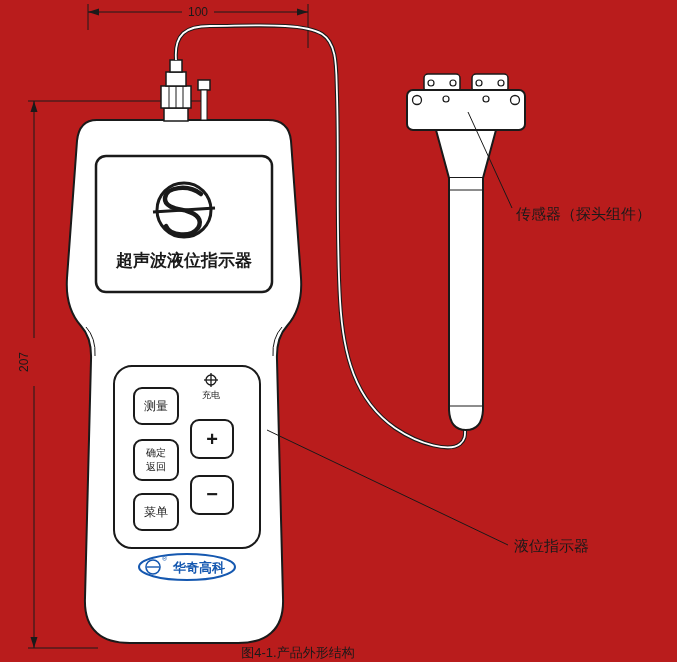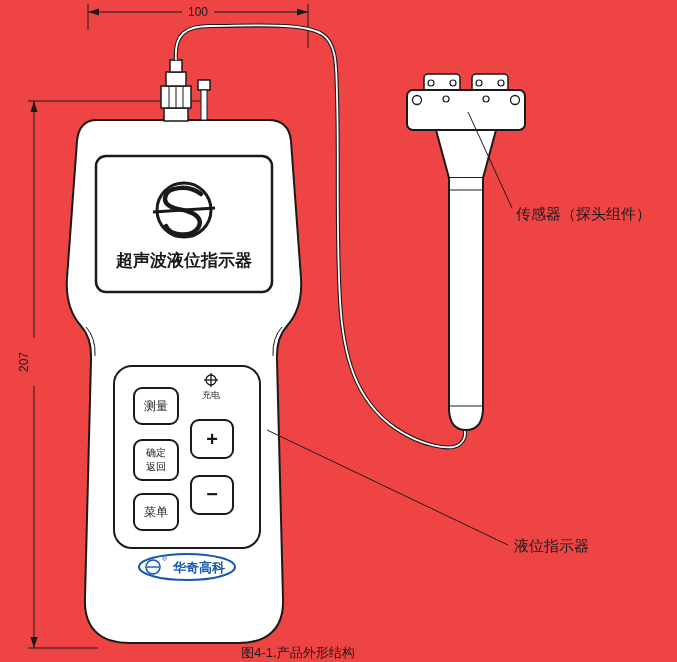--- a/index.html
+++ b/index.html
@@ -1,19 +1,19 @@
 <!DOCTYPE html>
 <html><head>
 <meta charset="utf-8">
 <style>
   html,body{margin:0;padding:0;background:#ffffff;}
   .page{
     position:relative;
     width:677px;height:662px;
-    background:#ef4444;
+    background:#b91c1c;
     font-family:"Liberation Sans","DejaVu Sans",sans-serif;
     overflow:hidden;
   }
   svg text{
     font-family:"Liberation Sans","DejaVu Sans",sans-serif;
     fill:#1a1a1a;
   }
   .dim-text{font-size:12px;}
   .callout-text{font-size:15px;}
   .caption-text{font-size:13px;}

